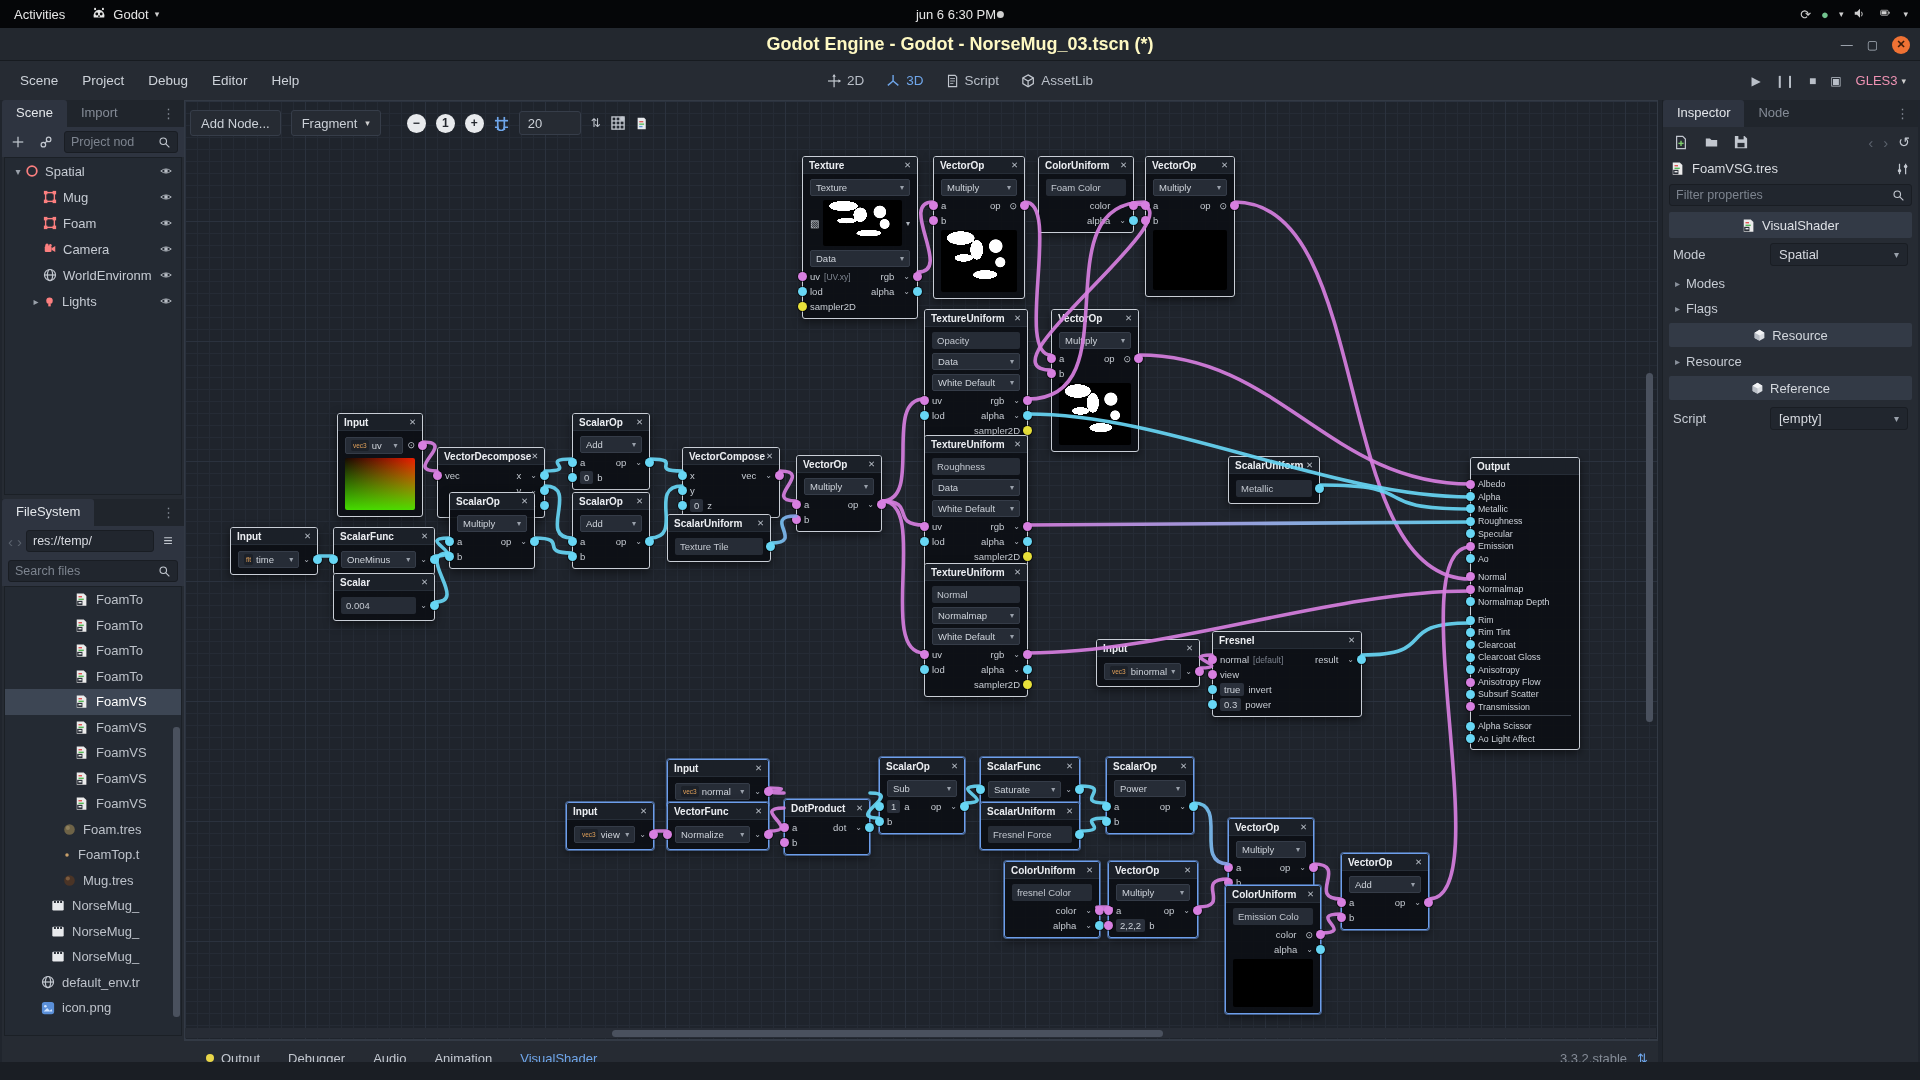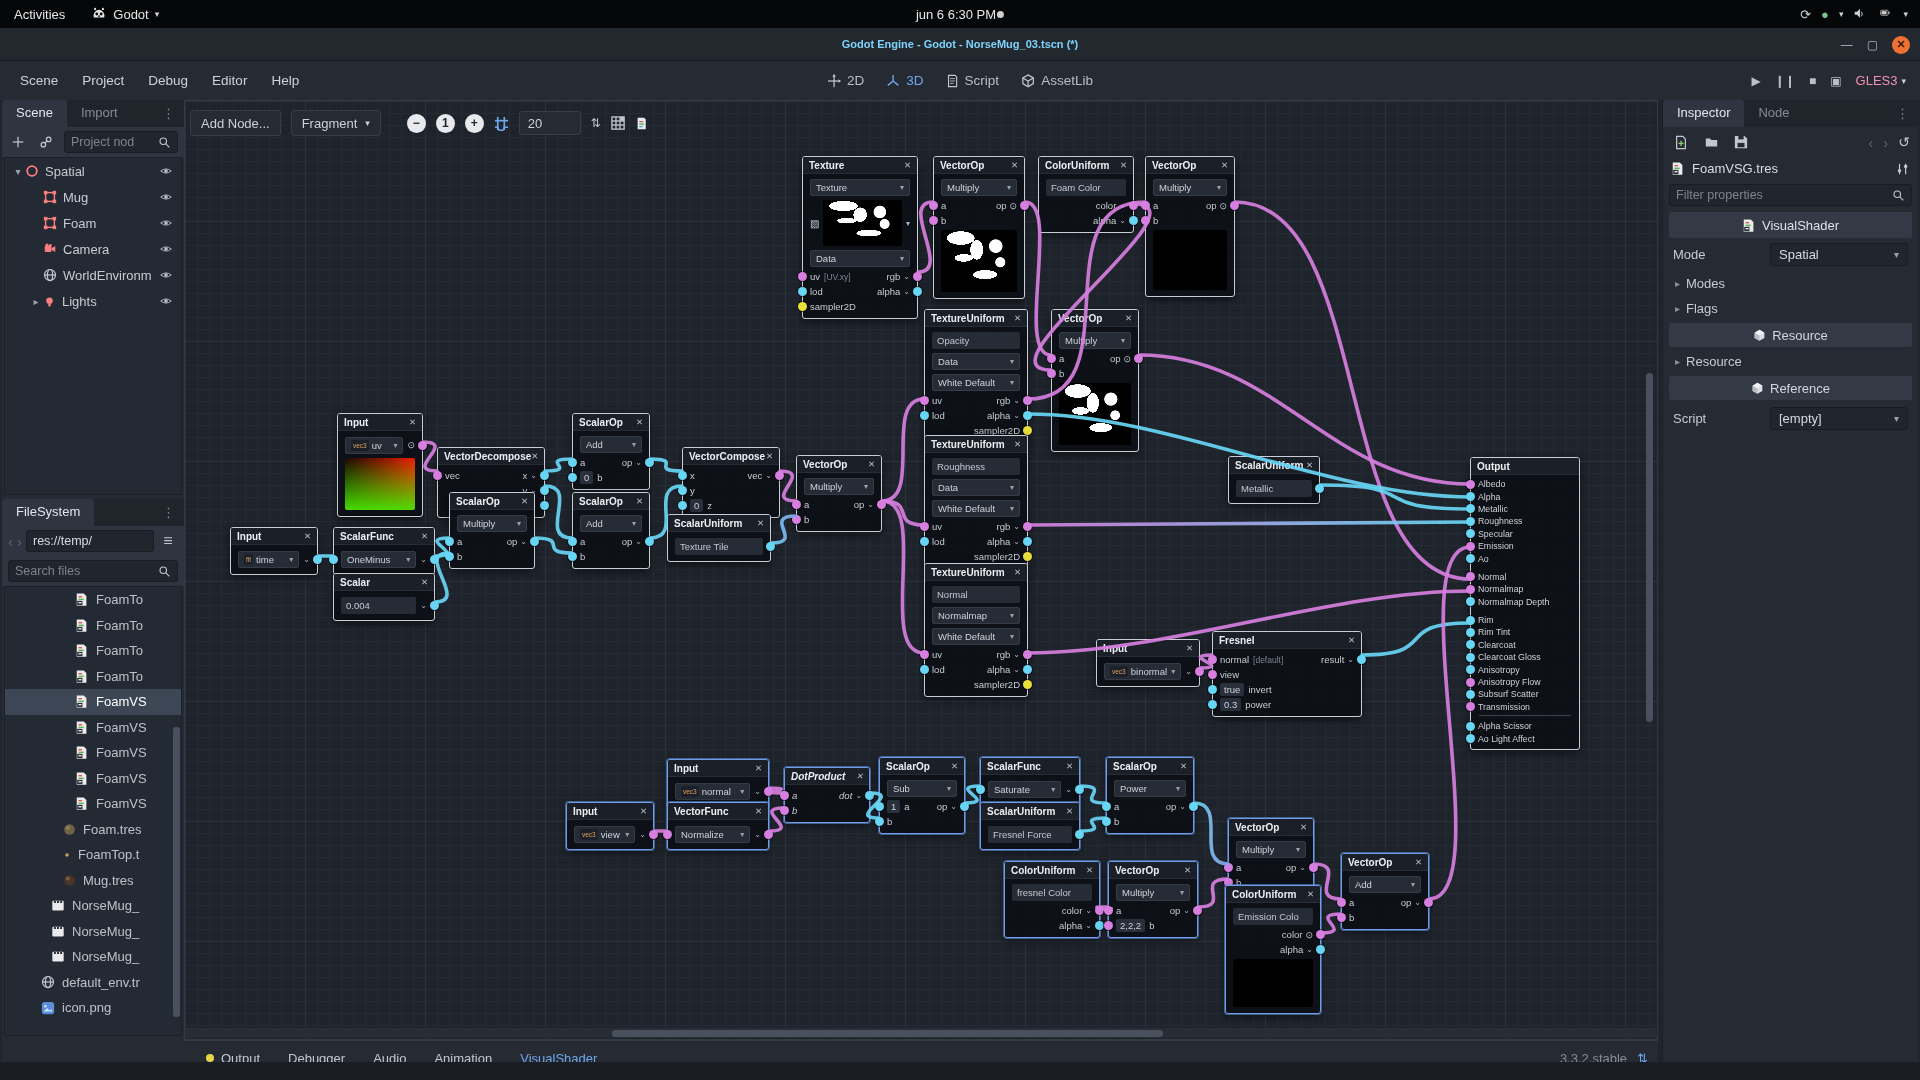--- a/index.html
+++ b/index.html
@@ -10,21 +10,21 @@
   .gnome { position:absolute; left:0; top:0; width:1920px; height:28px; background:#050608; color:#e6e6e6; display:flex; align-items:center; font-size:13px; }
   .gnome .left { display:flex; align-items:center; gap:26px; padding-left:14px; flex:1; }
   .gnome .center { position:absolute; left:50%; transform:translateX(-50%); display:flex; align-items:center; gap:1px; }
   .gnome .right { margin-left:auto; display:flex; align-items:center; gap:10px; padding-right:12px; color:#cfcfcf; }
   .gapp { display:flex; align-items:center; gap:6px; }
   .gdot { width:7px; height:7px; border-radius:50%; background:#cfcfcf; }
   .caret { font-size:9px; color:#cfcfcf; }
 
   
   .titlebar { position:absolute; left:0; top:28px; width:1920px; height:33px; background:#23282f; border-bottom:1px solid #171b20; display:flex; align-items:center; justify-content:center; }
-  .titlebar .wtitle { color:#7dd3fc; font-size:11px; font-weight:bold; }
+  .titlebar .wtitle { color:#fef9c3; font-size:18px; font-weight:bold; }
   .wbtns { position:absolute; right:10px; top:0; height:33px; display:flex; align-items:center; gap:14px; }
   .wmin,.wmax { color:#aab2bc; font-size:12px; }
   .wclose { width:18px; height:18px; border-radius:50%; background:#ef7234; color:#3a1d0b; font-size:11px; display:flex; align-items:center; justify-content:center; font-weight:bold; }
 
   
   .menubar { position:absolute; left:0; top:61px; width:1920px; height:39px; background:#262b33; display:flex; align-items:center; }
   .menus { display:flex; gap:4px; padding-left:10px; }
   .menuitem { color:#cdd2d9; font-size:13.5px; padding:6px 10px; border-radius:3px; }
   .wstabs { position:absolute; left:50%; transform:translateX(-50%); display:flex; gap:22px; align-items:center; }
   .wstab { display:flex; gap:6px; align-items:center; color:#b9bfc8; font-size:13.5px; }
@@ -99,21 +99,21 @@
   .gnode { position:absolute; z-index:2; background:rgba(13,16,21,0.95); border:1px solid #c9ced6; border-radius:3px; color:#c7ccd3; box-shadow:0 3px 10px rgba(0,0,0,.5); }
   .gnode.selnode { border-color:#6d9eeb; box-shadow:0 0 0 1px rgba(109,158,235,.55), 0 3px 10px rgba(0,0,0,.5); }
   .ntitle { height:17px; display:flex; align-items:center; justify-content:space-between; padding:0 6px; background:#1b2028; border-bottom:1px solid #262d37; border-radius:2px 2px 0 0; font-size:10px; color:#eceef2; font-weight:bold; }
   .nclose { color:#b7bdc6; font-weight:normal; font-size:8.5px; }
   .nrow { position:relative; padding:2px 7px; font-size:9.5px; }
   .nsel { background:#262c36; border:1px solid #353c48; border-radius:2px; height:17px; display:flex; align-items:center; padding:0 5px; color:#ced3da; }
   .nsel .cv { margin-left:auto; font-size:8px; color:#9aa1ab; }
   .nfield { background:#262c36; border-radius:2px; height:17px; display:flex; align-items:center; padding:0 5px; color:#c3c8d0; }
   .portrow { display:flex; align-items:center; height:15px; }
   .portrow .lft { display:flex; align-items:center; gap:4px; }
-  .portrow .rgt { margin-left:auto; display:flex; align-items:center; gap:3px; }
+  .portrow .rgt { margin-left:auto; display:flex; align-items:center; gap:9px; }
   .dim { color:#7d848f; font-size:8.5px; }
   .chev { color:#aeb4bd; font-size:8px; }
   .eyeg { color:#c6cbd3; font-size:9px; }
   .minifield { background:#2a303b; border-radius:2px; padding:0 4px; height:13px; display:flex; align-items:center; color:#ccd1d8; }
   .pdot { position:absolute; width:9px; height:9px; border-radius:50%; top:50%; margin-top:-4.5px; box-shadow:0 0 0 1px rgba(0,0,0,.5); }
   .pdot.L { left:-5px; } .pdot.R { right:-5px; }
   .pc-p { background:#d77fe0; } .pc-c { background:#67d6f4; } .pc-y { background:#e8e13a; }
   .badge { background:#1c2129; border-radius:2px; font-size:6.5px; color:#e0a05a; padding:0 2px; margin-right:3px; height:11px; display:flex; align-items:center; }
   .prevbox { border-radius:2px; background:#000; }
   .prev-splotch { background:#000 radial-gradient(ellipse 32% 20% at 28% 14%, #fff 60%, transparent 61%); background-image:
@@ -1169,21 +1169,21 @@
             <span class="pdot L pc-p"></span>
             <div class="nsel" style="flex:1;">
               <span>Normalize</span>
               <span class="cv">▾</span>
             </div>
             <span class="chev" style="margin-left:4px;">⌄</span>
             <span class="pdot R pc-p"></span>
           </div>
         </div>
       </div>
-      <div class="gnode selnode" style="left: 784px; top: 767px; width: 86px; font-style: italic;">
+      <div class="gnode selnode" style="left: 784px; top: 799px; width: 86px;">
         <div class="ntitle">
           <span>DotProduct</span>
           <span class="nclose">✕</span>
         </div>
         <div style="padding:3px 0 4px 0;">
           <div class="nrow portrow">
             <span class="pdot L pc-p"></span>
             <span class="lft">
               <span>a</span>
             </span>

